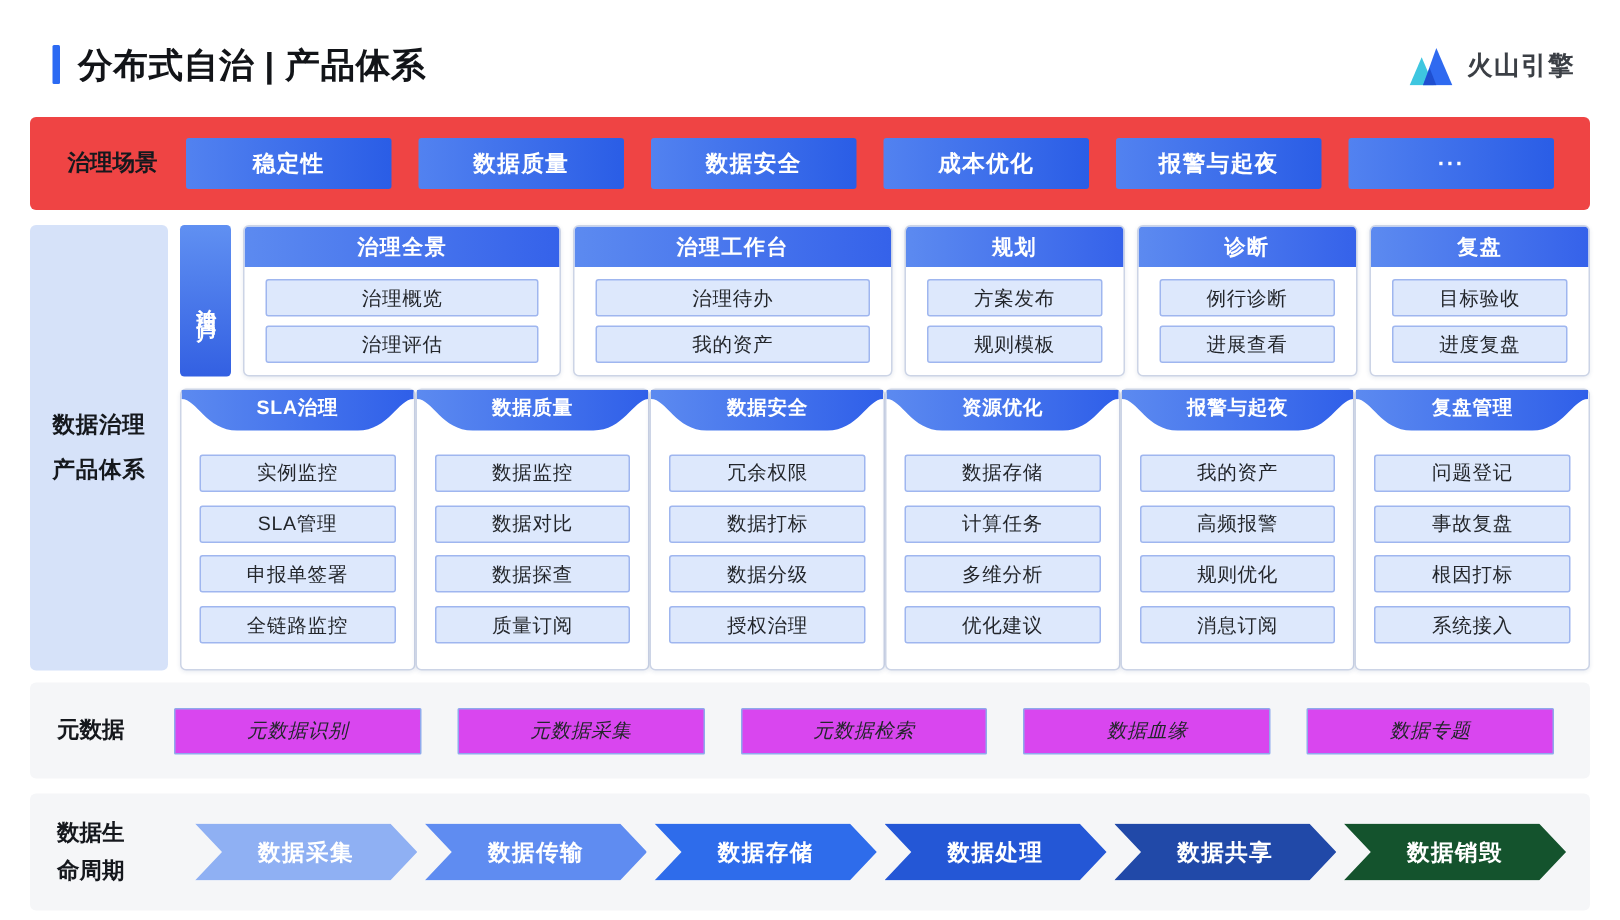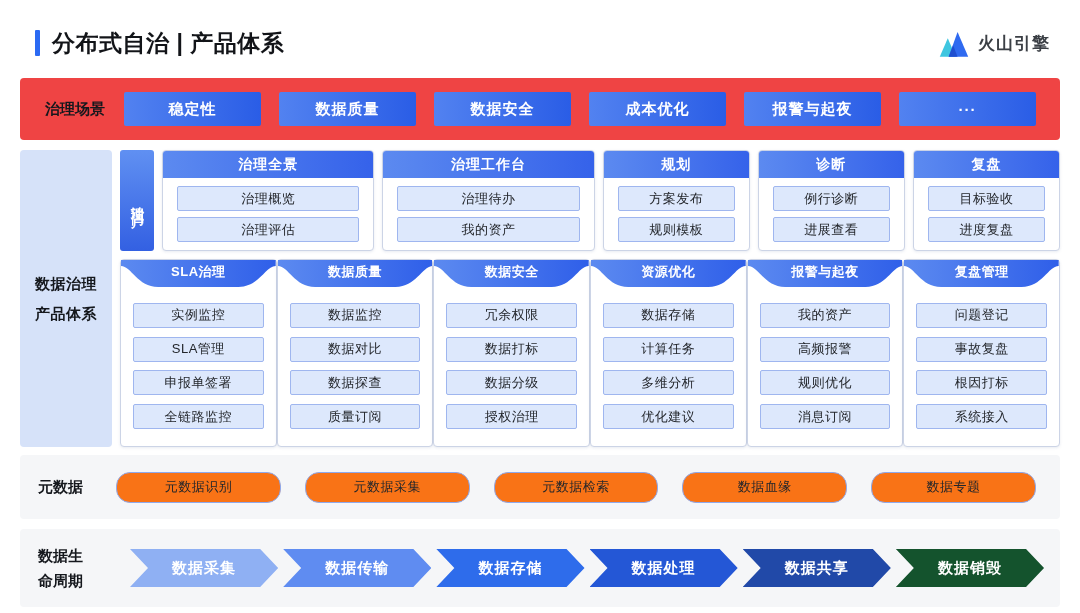--- a/index.html
+++ b/index.html
@@ -57,23 +57,23 @@
   .ribbon { position:relative; height:30px; flex-shrink:0; }
   .ribbon svg { position:absolute; inset:0; width:100%; height:100%; }
   .ribbon-label { position:absolute; left:0; right:0; top:3px; text-align:center;
     color:#fff; font-size:13px; font-weight:700; letter-spacing:.5px; }
   .mod-body { flex:1; display:flex; flex-direction:column; justify-content:space-evenly;
     padding:4px 12px 8px 12px; }
 
   
   .meta { margin-top:8px; height:64px; background:#f5f6f8; }
   .meta-btns { flex:1; display:flex; gap:24px; padding:0 24px 0 4px; }
-  .meta-btn { flex:1; height:31px; background:#f97316; border:1px solid #8fa9ec;
-    border-radius:14px; font-size:13px; color:#23262b; display:flex; align-items:center;
-    justify-content:center; letter-spacing:.5px; }
+  .meta-btn { flex:1; height:31px; background:#d946ef; border:1px solid #8fa9ec;
+    border-radius:1px; font-size:13px; color:#23262b; display:flex; align-items:center;
+    justify-content:center; letter-spacing:.5px;font-style:italic; }
 
   
   .life { margin-top:10px; height:78px; background:#f5f6f8; }
   .life-flow { flex:1; display:flex; gap:5px; padding:0 16px 0 18px; }
   .stage { flex:1; height:38px; color:#fff; font-size:15px; font-weight:700;
     display:flex; align-items:center; justify-content:center; letter-spacing:1px;
     clip-path:polygon(0 0, calc(100% - 18px) 0, 100% 50%, calc(100% - 18px) 100%, 0 100%, 18px 50%); }
 </style>
 </head>
 <body>

